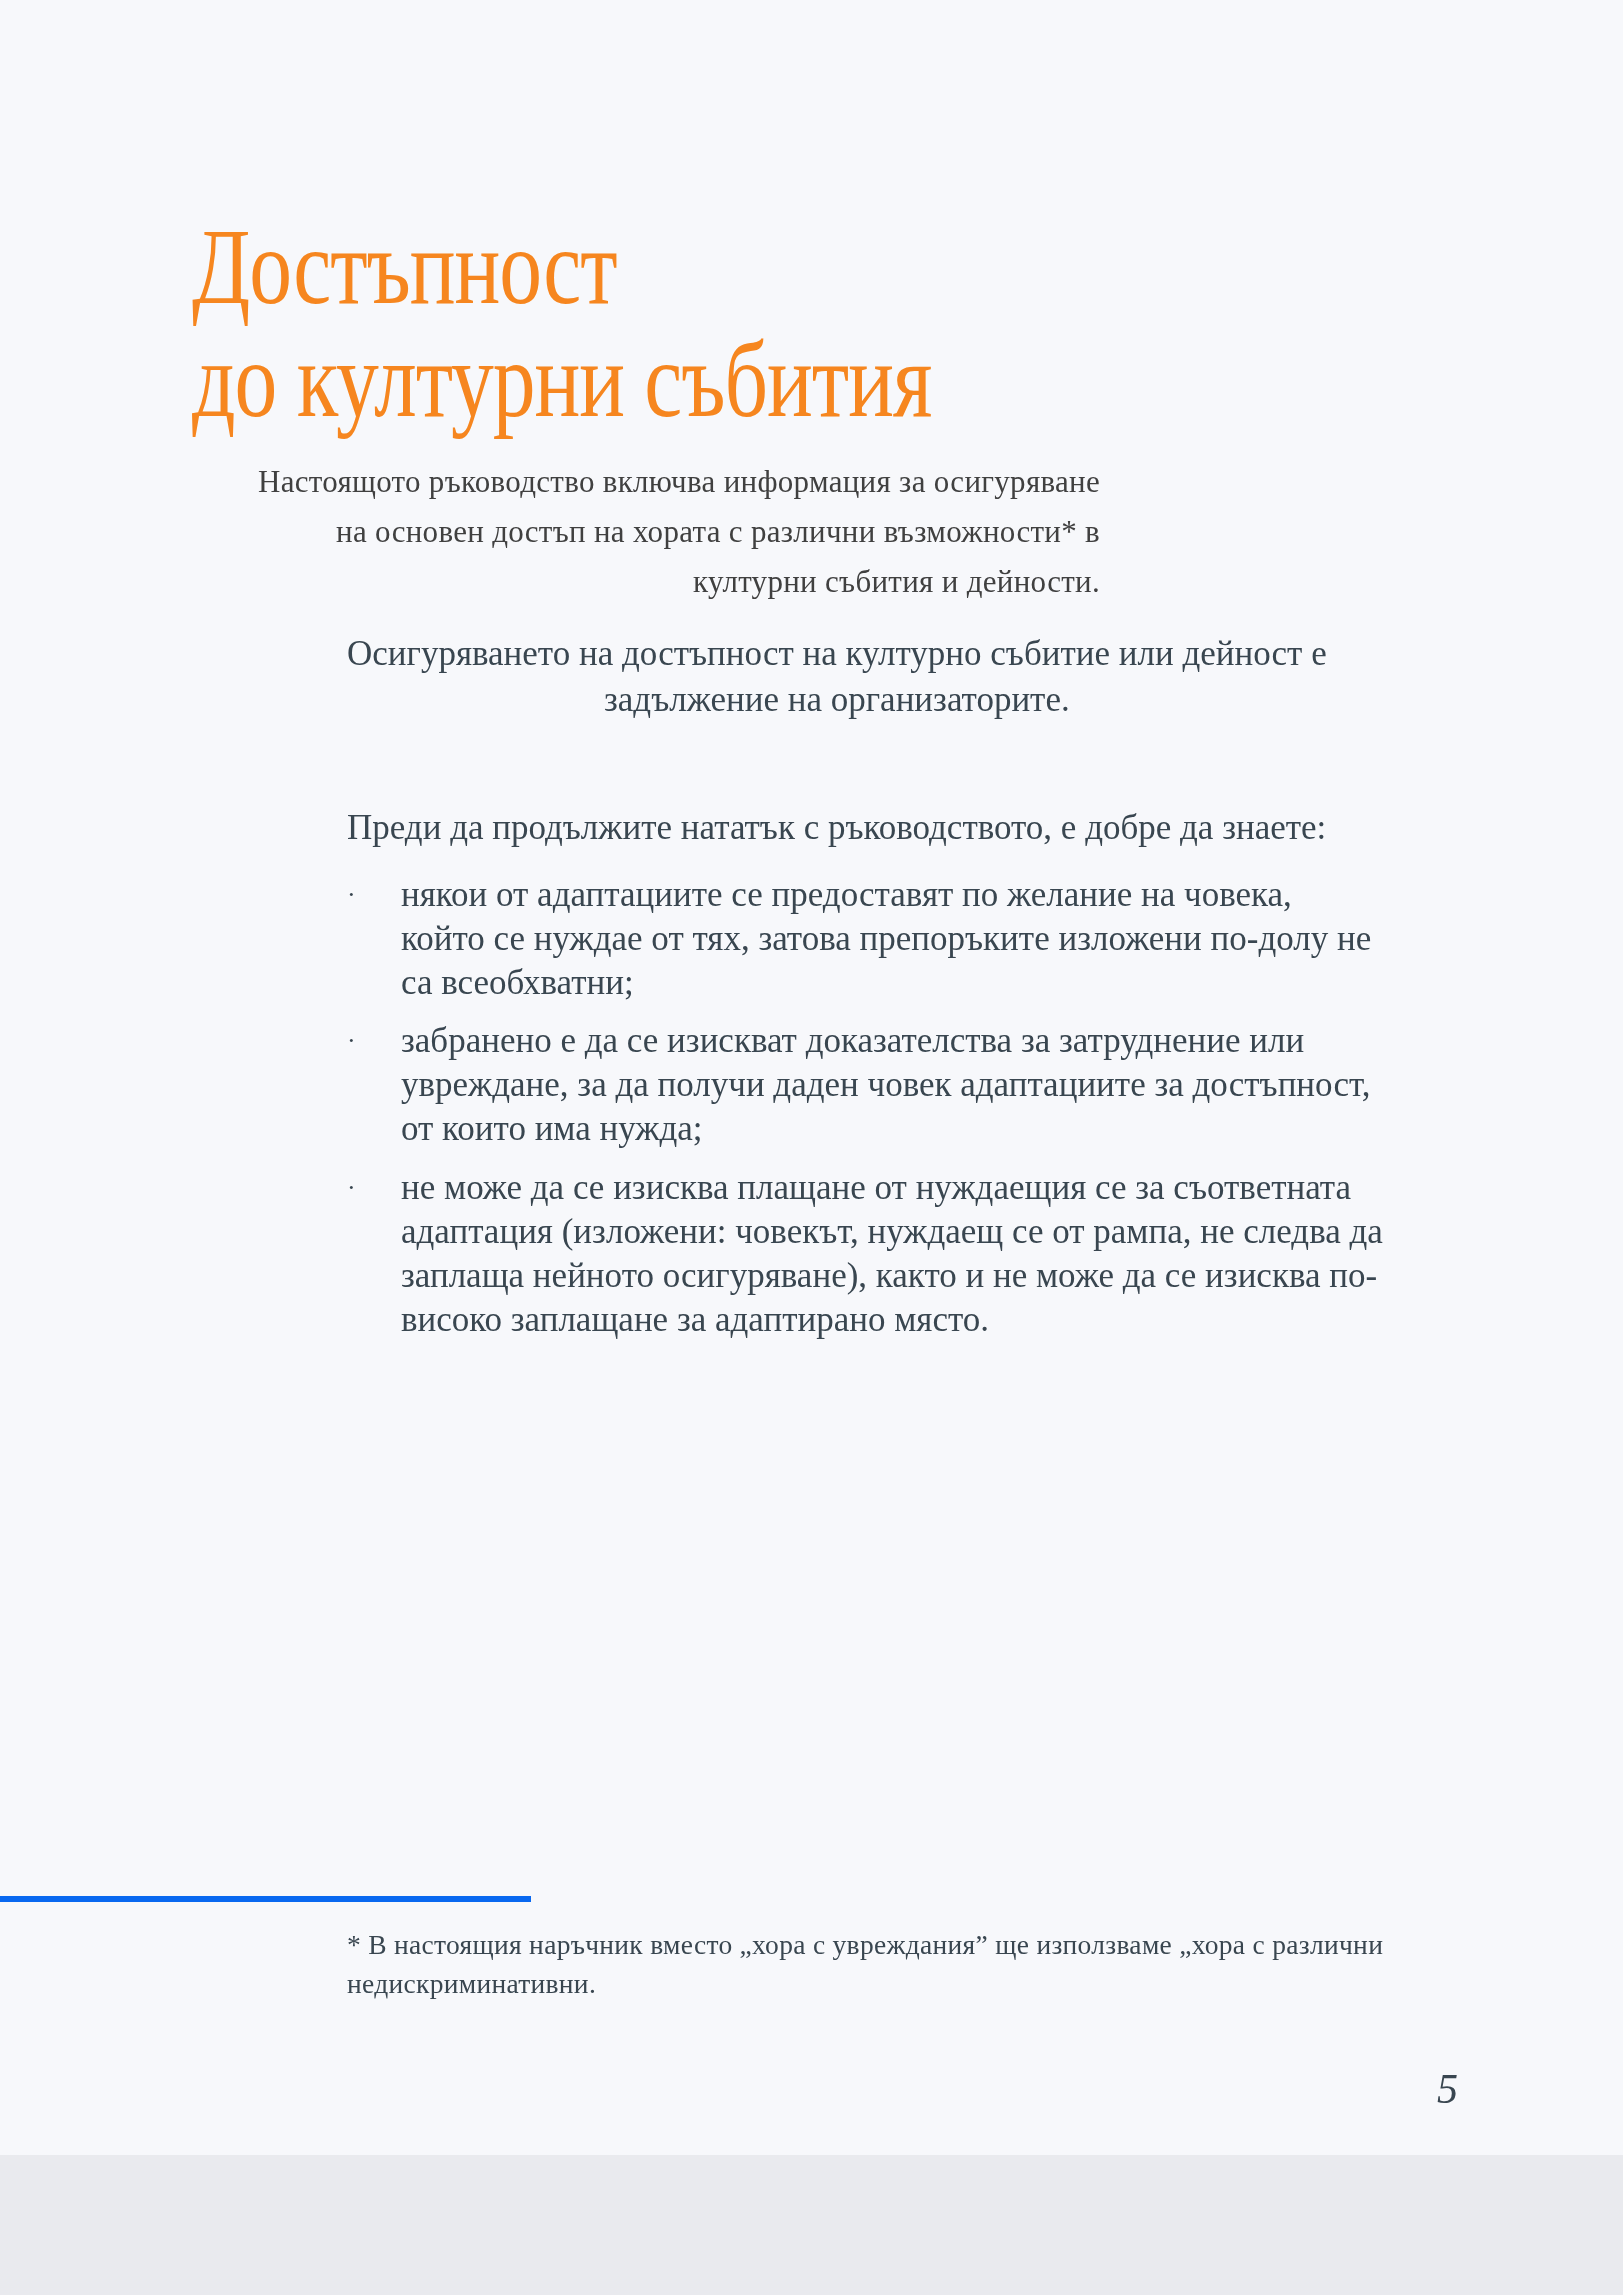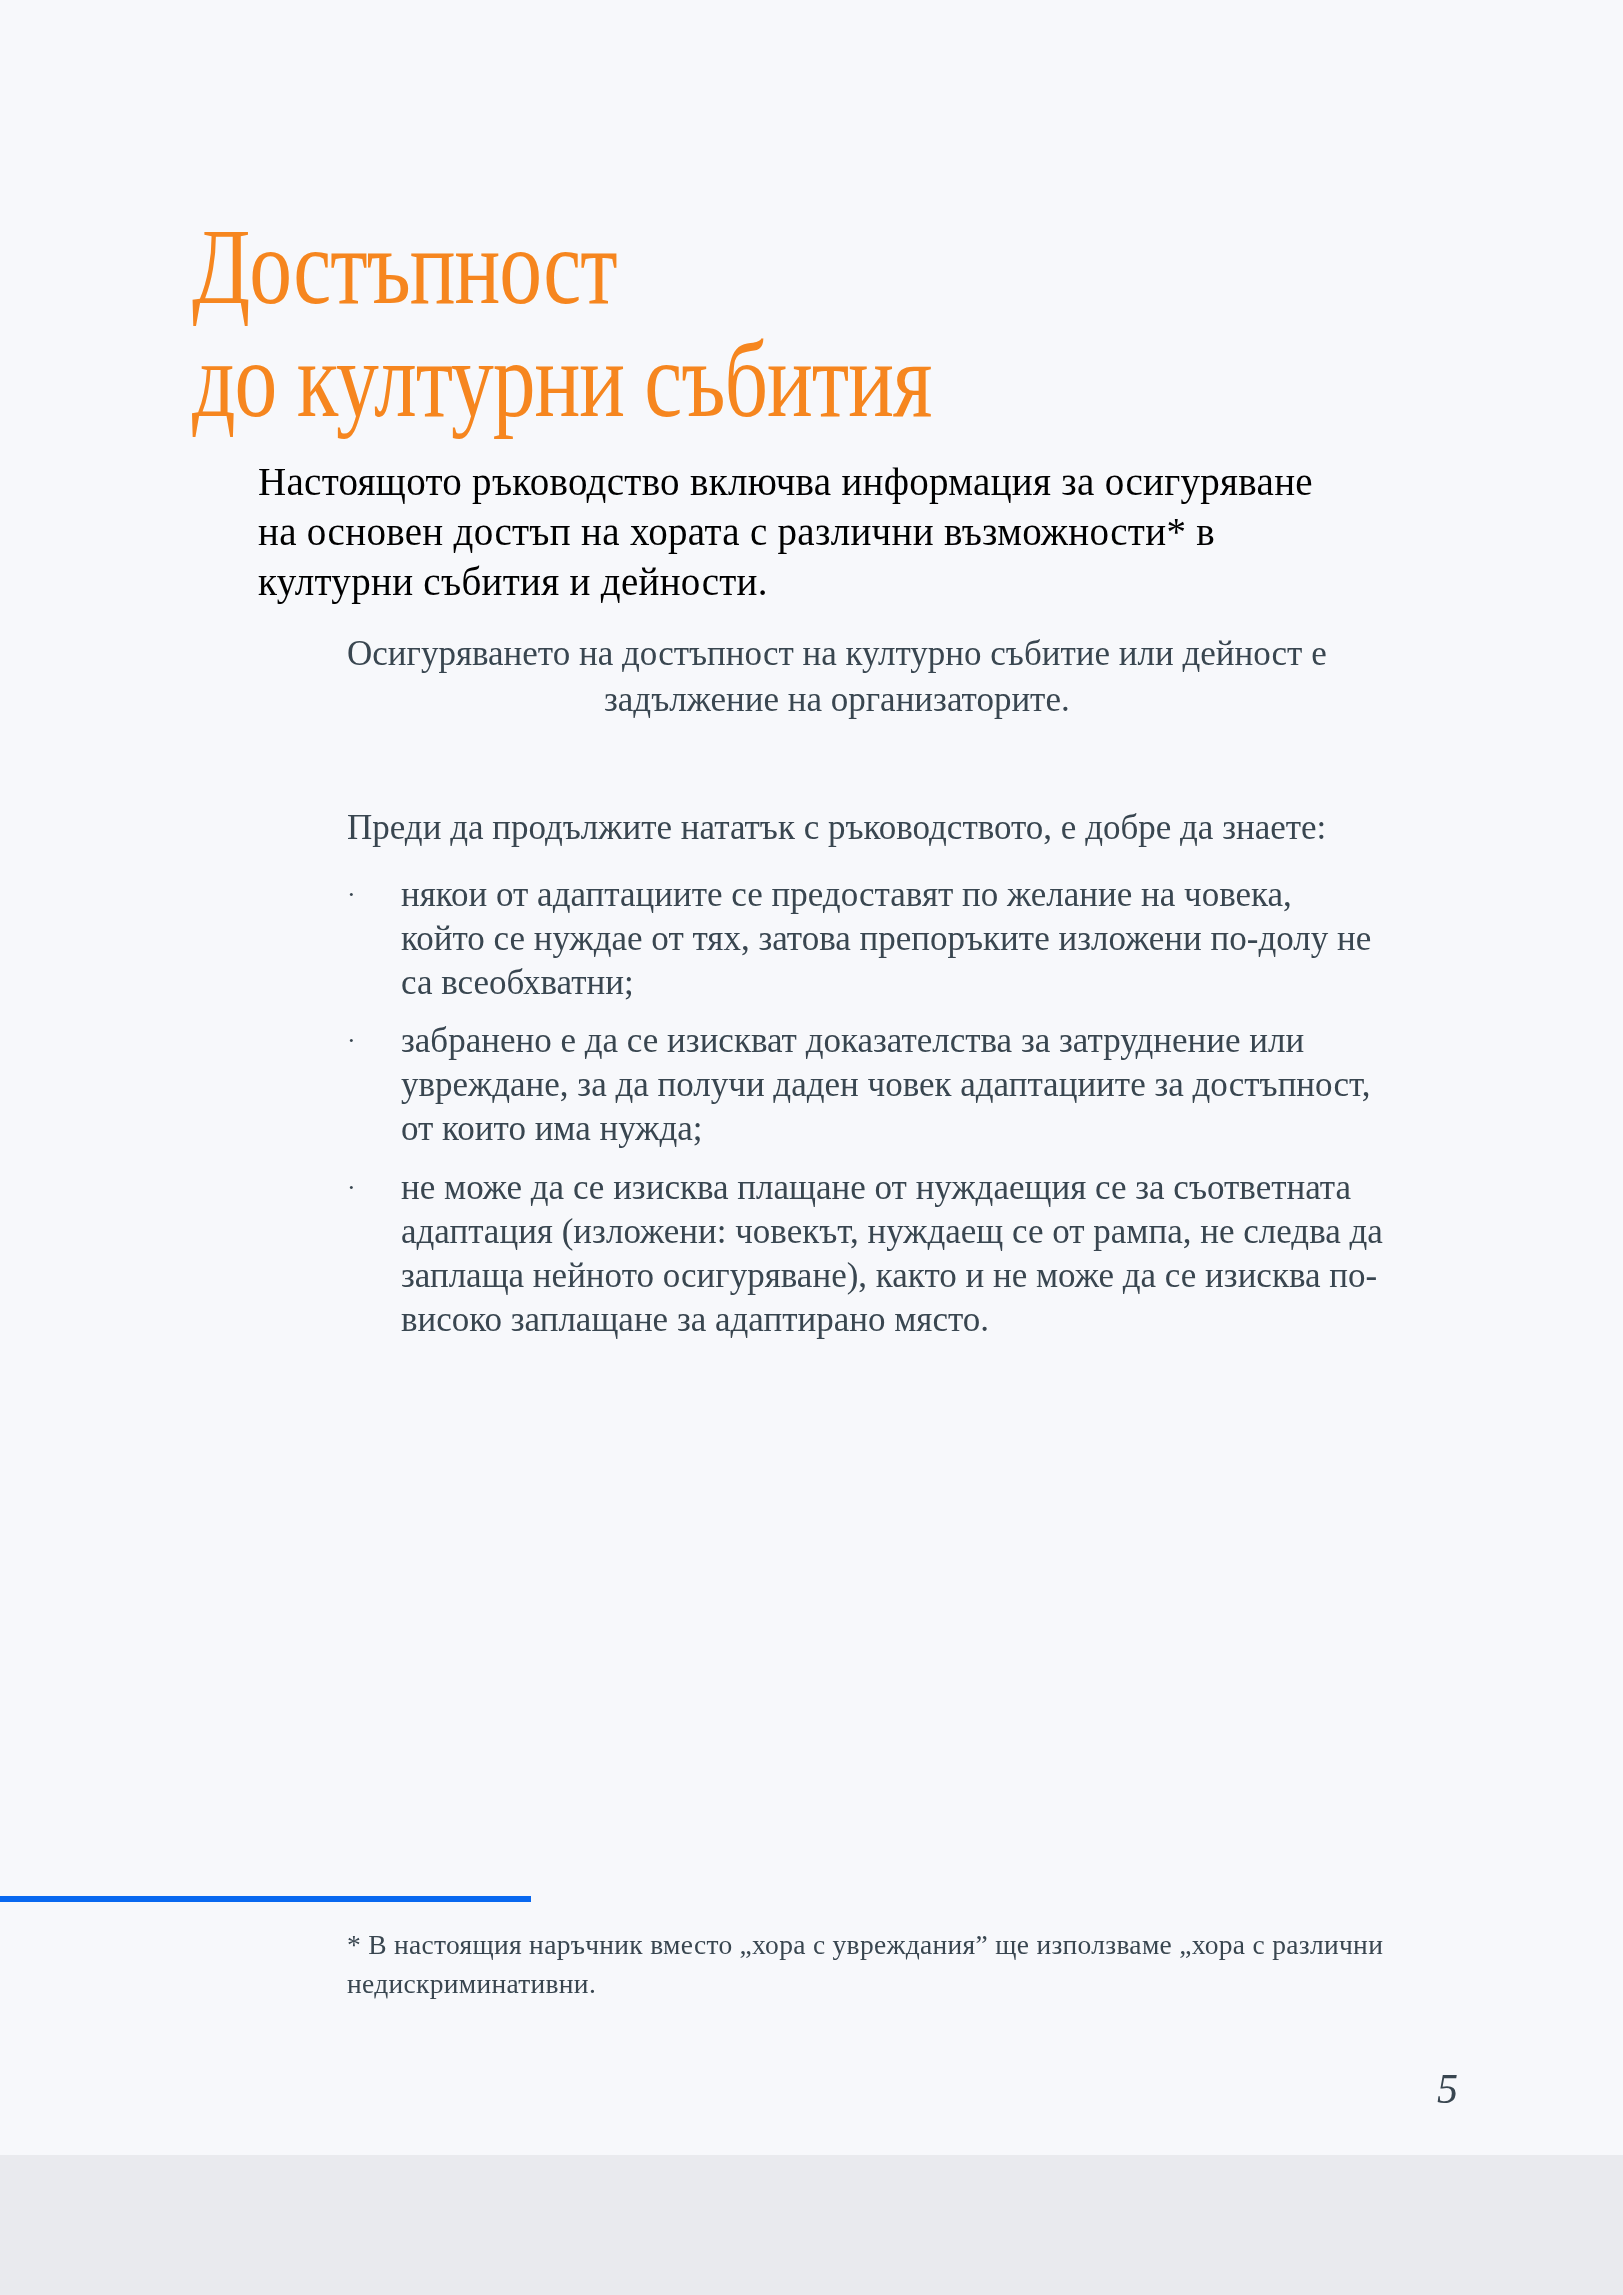--- a/index.html
+++ b/index.html
@@ -31,24 +31,25 @@
     transform: scaleX(0.80);
     transform-origin: 0 0;
     letter-spacing: -1.3px;
   }
 
   
   .lead {
     position: absolute;
     left: 258px;
     top: 457px;
-    font-size: 39px;
+    font-size: 31px;
     line-height: 50px;
-    color: #000000;
+    color: #404040;
     letter-spacing: 0.3px;
+    text-align: right;
   }
 
   
   .intro {
     position: absolute;
     left: 347px;
     top: 631px;
     font-size: 35px;
     line-height: 46px;
     text-align: center;

